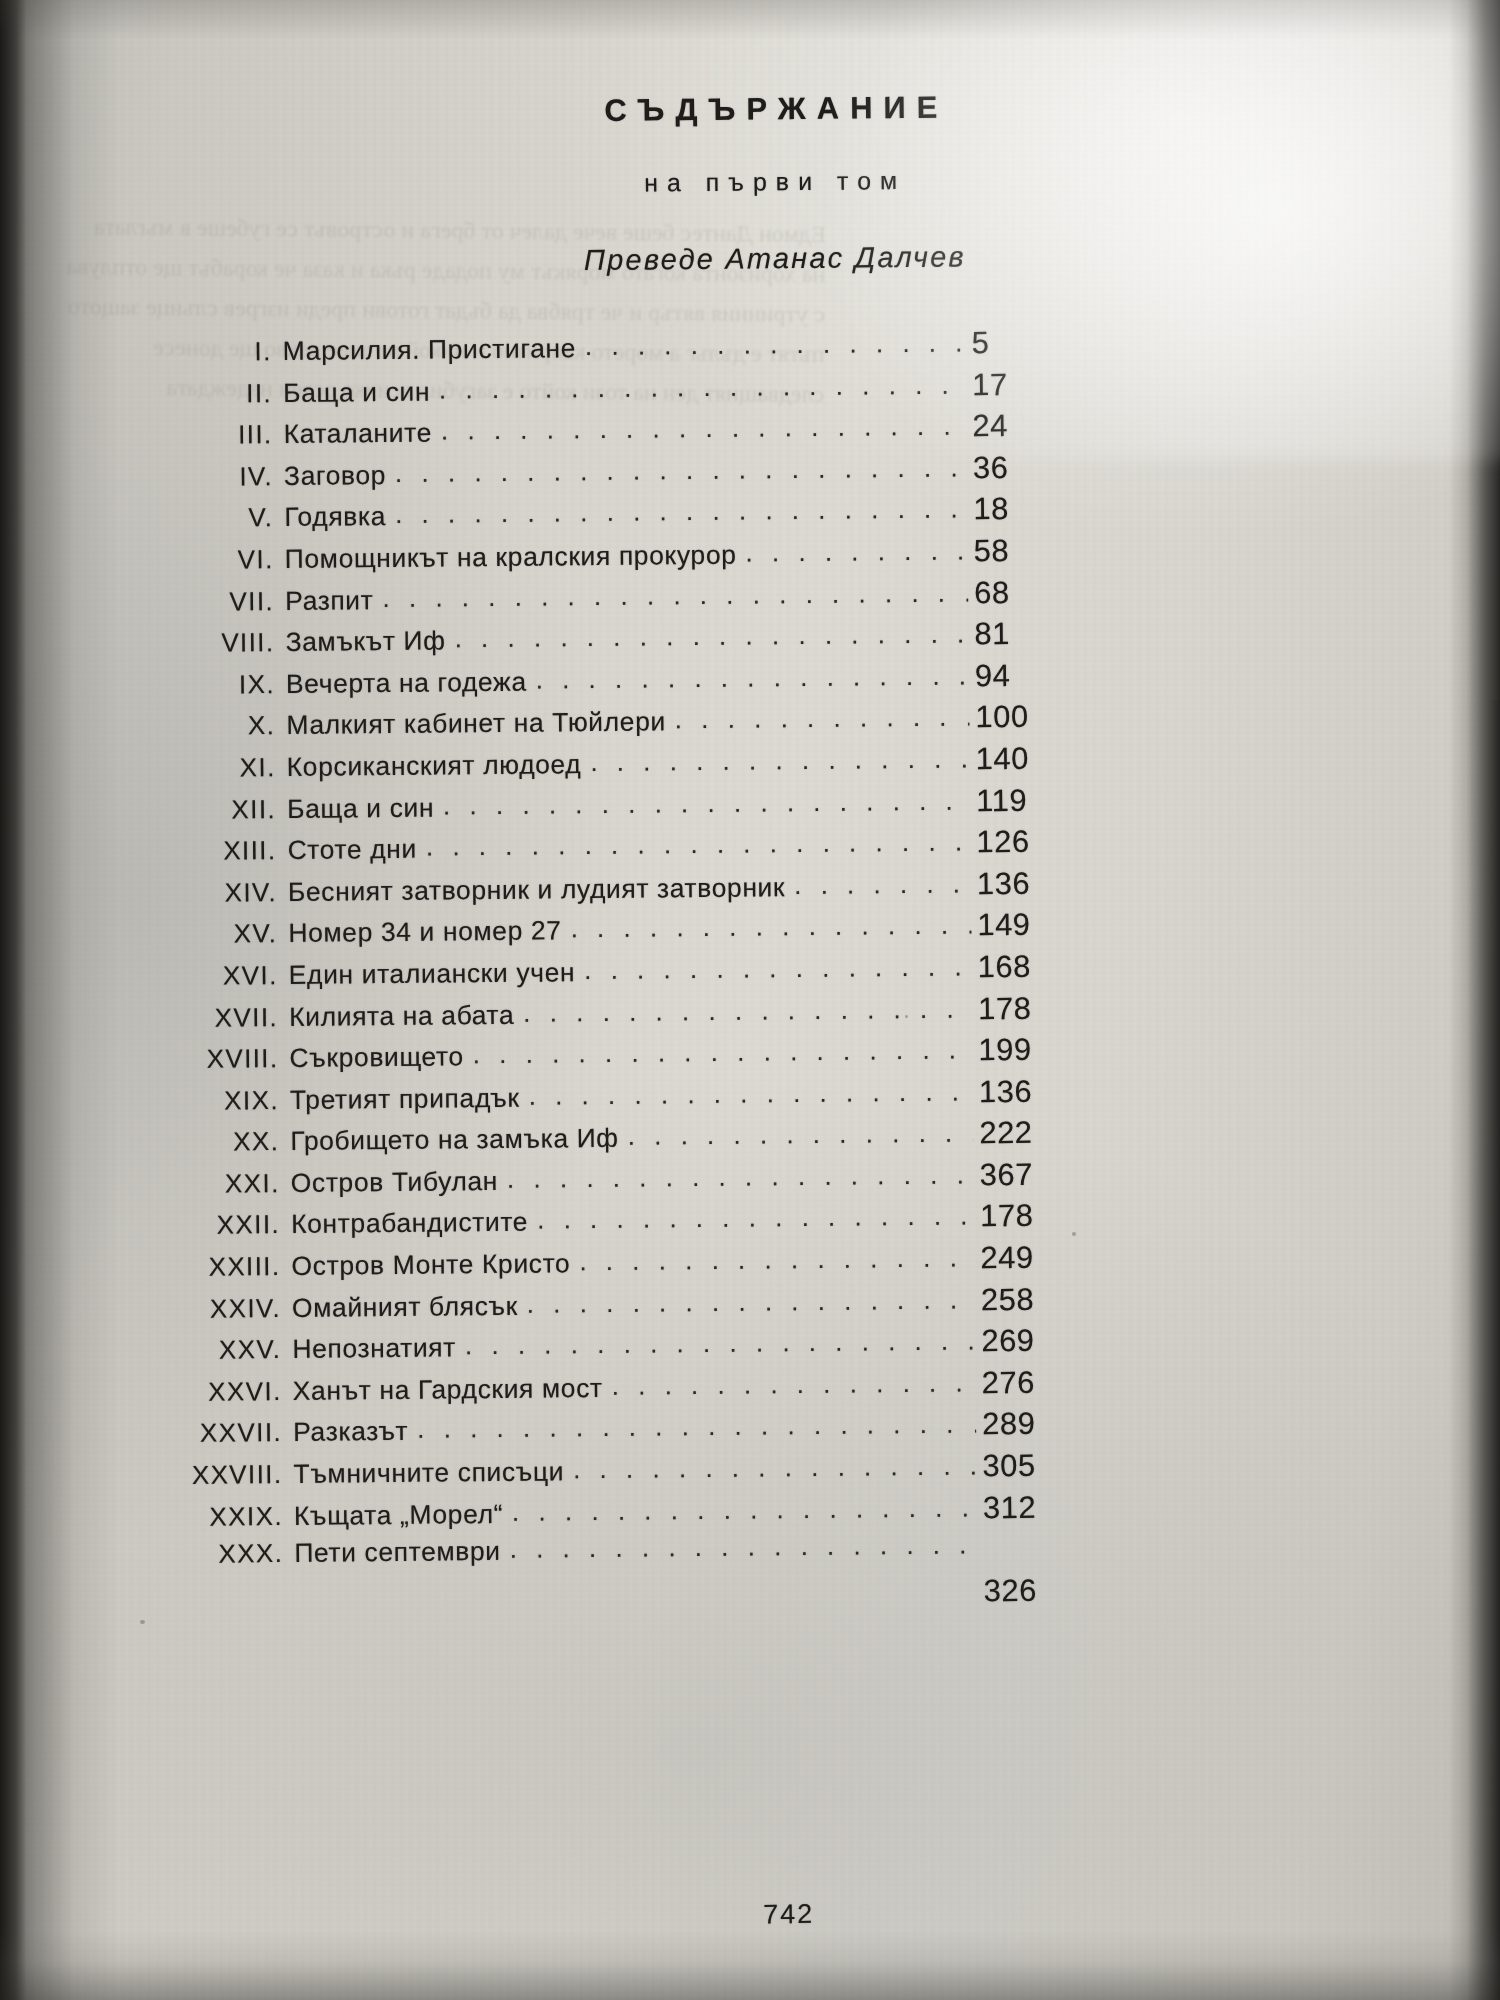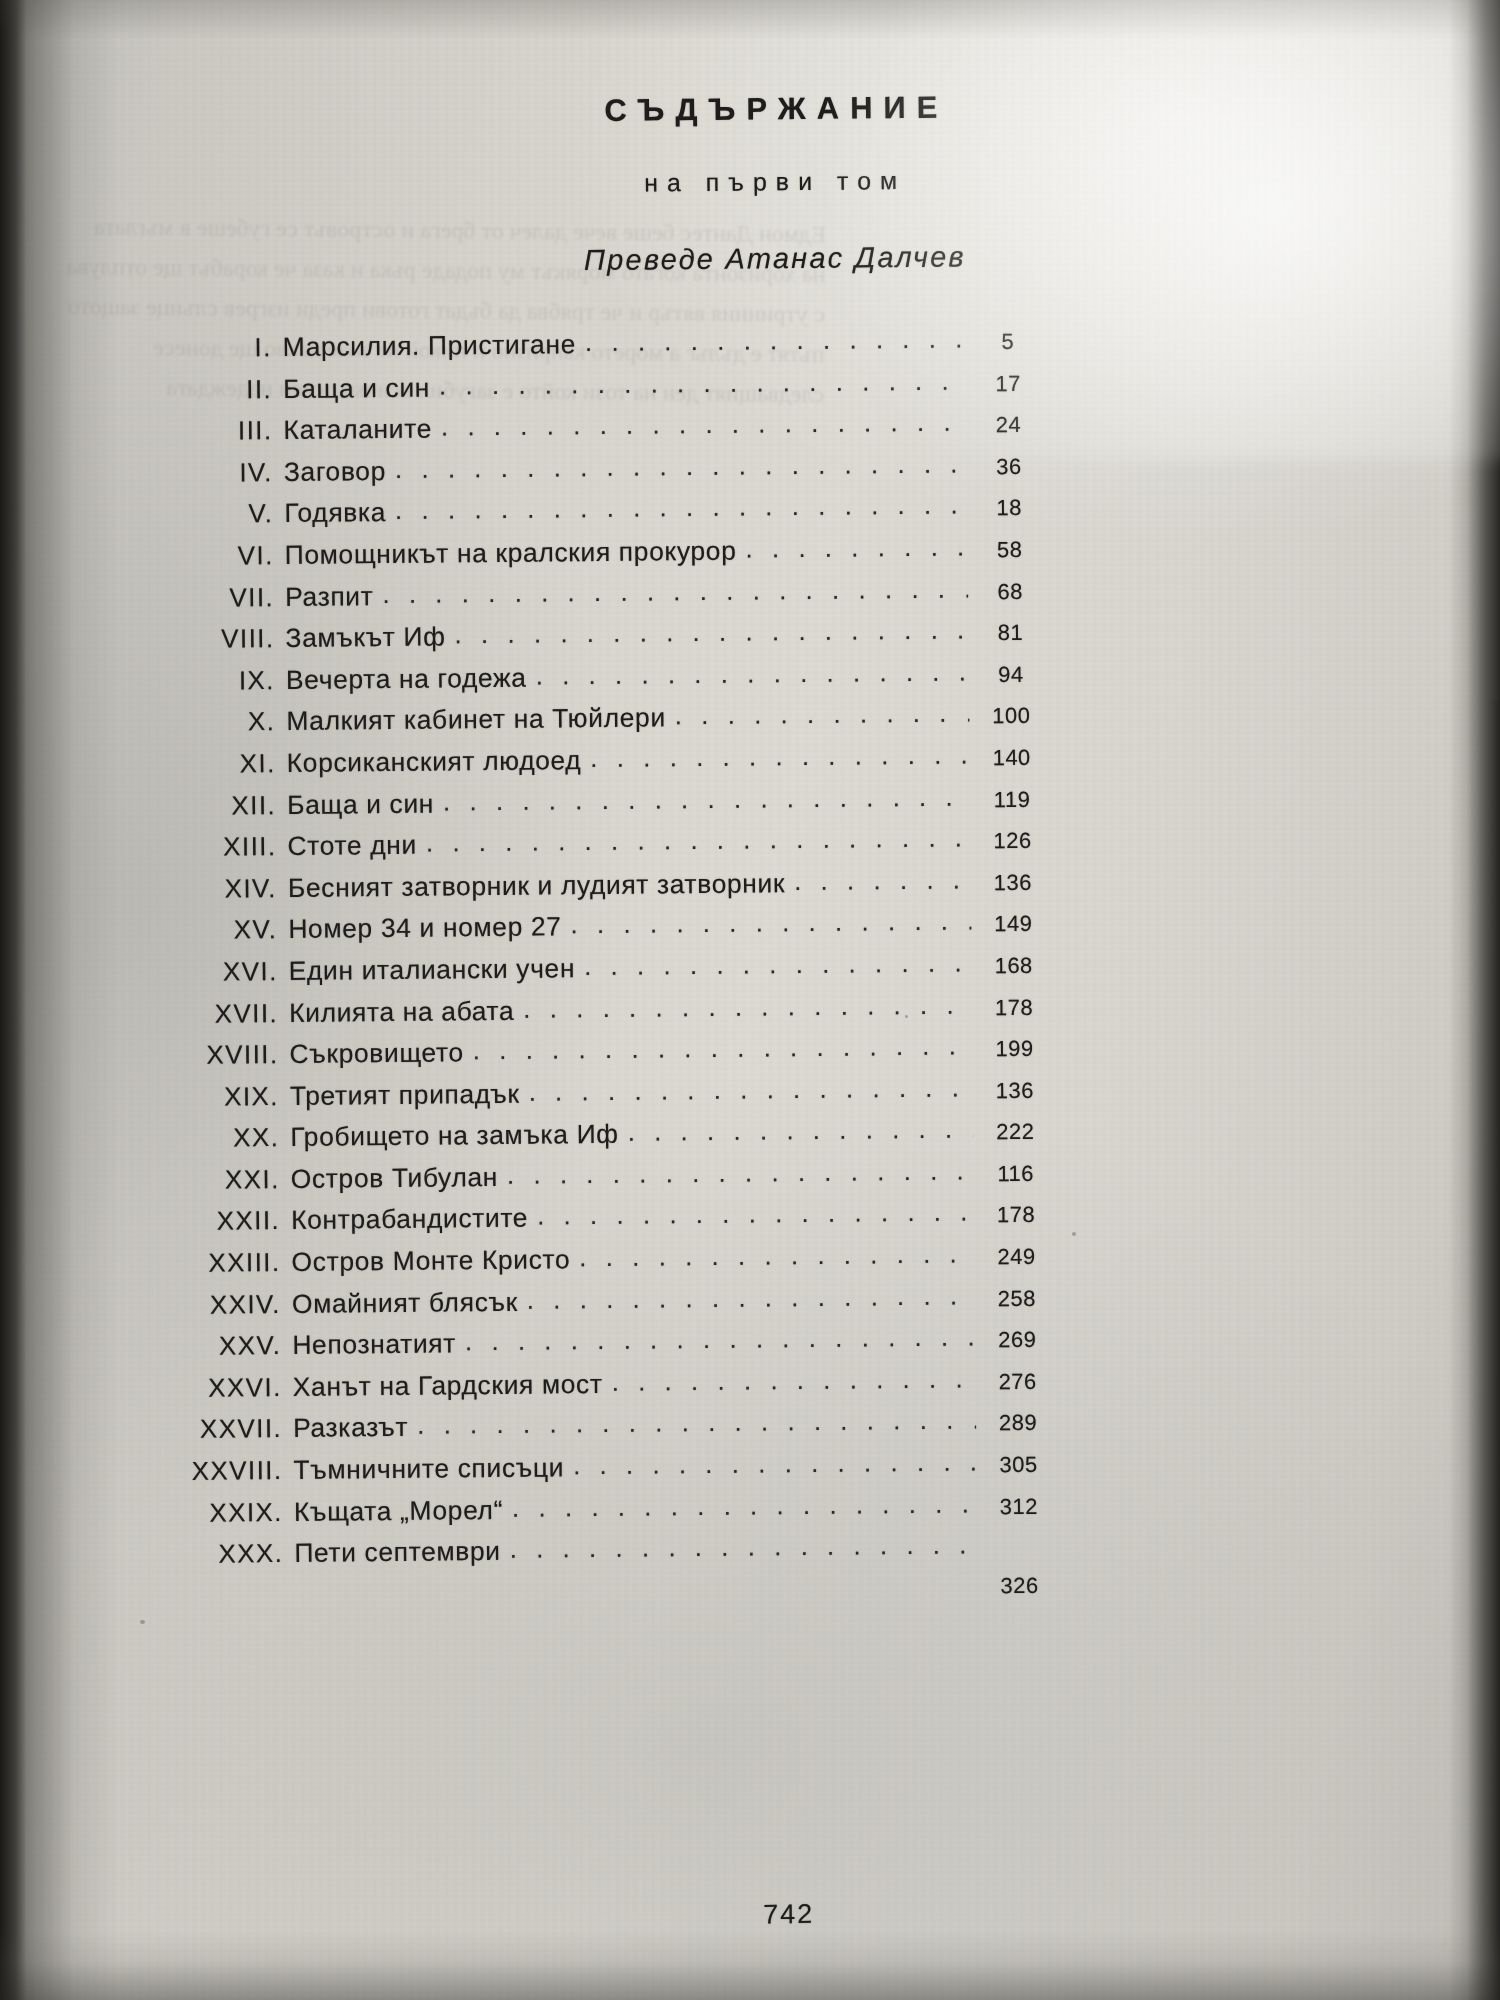--- a/index.html
+++ b/index.html
@@ -187,23 +187,23 @@
     white-space: nowrap;
     margin: 0 6px 0 9px;
     font-size: 26px;
     letter-spacing: 6px;
     color: #2a2926;
     position: relative;
     top: -2px;
   }
   .page {
     width: 72px;
-    text-align: center;
+    text-align: left;
     letter-spacing: 0.5px;
-    font-size: 22px;
+    font-size: 31px;
   }
   
   .toc-row.orphan .num::after { content: ""; }
 
   .folio {
     position: absolute;
     left: 0; right: 0;
     top: 1900px;
     text-align: center;
     font-size: 27px;
@@ -351,21 +351,21 @@
         <div class="toc-row ink">
           <span class="num">XX</span>
           <span class="title">Гробището на замъка Иф</span>
           <span class="leader">. . . . . . . . . . . . . . . . . . . . . . . . . . . . . . . . . . . . . . . . . . . . . . . .</span>
           <span class="page">222</span>
         </div>
         <div class="toc-row ink">
           <span class="num">XXI</span>
           <span class="title">Остров Тибулан</span>
           <span class="leader">. . . . . . . . . . . . . . . . . . . . . . . . . . . . . . . . . . . . . . . . . . . . . . . .</span>
-          <span class="page">116</span>
+          <span class="page">367</span>
         </div>
         <div class="toc-row ink">
           <span class="num">XXII</span>
           <span class="title">Контрабандистите</span>
           <span class="leader">. . . . . . . . . . . . . . . . . . . . . . . . . . . . . . . . . . . . . . . . . . . . . . . .</span>
           <span class="page">178</span>
         </div>
         <div class="toc-row ink">
           <span class="num">XXIII</span>
           <span class="title">Остров Монте Кристо</span>

